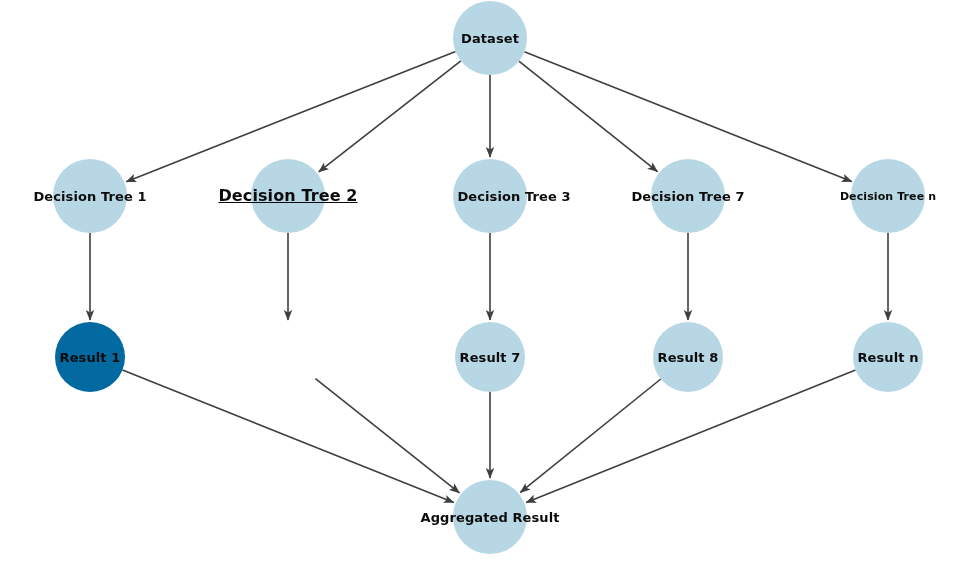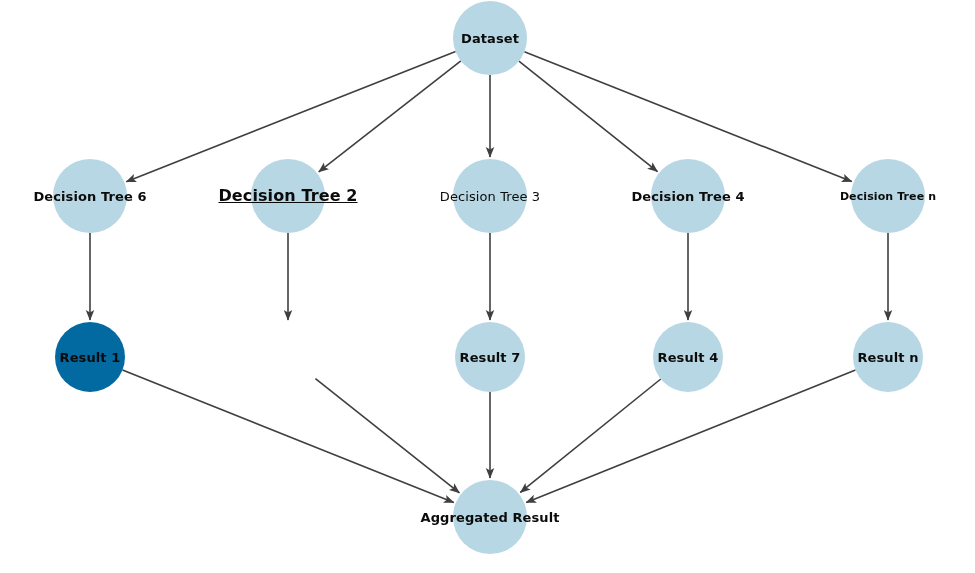--- a/index.html
+++ b/index.html
@@ -76,42 +76,42 @@
       <line x1="315.4360947077693" y1="378.7315601645697" x2="459.4283516113428" y2="492.78483295947944" stroke="#3f3f3f" stroke-width="1.6" marker-end="url(#arrowhead)"></line>
       <line x1="490" y1="392" x2="490" y2="478" stroke="#3f3f3f" stroke-width="1.6" marker-end="url(#arrowhead)"></line>
       <line x1="660.7772291203299" y1="378.9981986906425" x2="520.3339446944896" y2="492.48772145899835" stroke="#3f3f3f" stroke-width="1.6" marker-end="url(#arrowhead)"></line>
       <line x1="855.5258730307537" y1="370.05492541477236" x2="526.1854557657316" y2="502.4530831092536" stroke="#3f3f3f" stroke-width="1.6" marker-end="url(#arrowhead)"></line>
     </svg>
   <div id="node-layer">
       <div class="node" style="left: 453px; top: 1px; width: 74px; height: 74px; background: rgb(183, 215, 228);">
         <span class="node-label" style="color: rgb(11, 11, 11); font-size: 13px; font-weight: bold;">Dataset</span>
       </div>
       <div class="node" style="left: 53px; top: 159px; width: 74px; height: 74px; background: rgb(183, 215, 228);">
-        <span class="node-label" style="color: rgb(11, 11, 11); font-size: 13px; font-weight: bold;">Decision Tree 6</span>
+        <span class="node-label" style="color: rgb(11, 11, 11); font-size: 13px; font-weight: bold;">Decision Tree 1</span>
       </div>
       <div class="node" style="left: 251px; top: 159px; width: 74px; height: 74px; background: rgb(183, 215, 228);">
         <span class="node-label" style="color: rgb(11, 11, 11); font-size: 16px; font-weight: bold; text-decoration: underline;">Decision Tree 2</span>
       </div>
       <div class="node" style="left: 453px; top: 159px; width: 74px; height: 74px; background: rgb(183, 215, 228);">
-        <span class="node-label" style="color: rgb(11, 11, 11); font-size: 13px; font-weight: normal;">Decision Tree 3</span>
+        <span class="node-label" style="color: rgb(11, 11, 11); font-size: 13px; font-weight: bold; margin-left: 24px;">Decision Tree 3</span>
       </div>
       <div class="node" style="left: 651px; top: 159px; width: 74px; height: 74px; background: rgb(183, 215, 228);">
-        <span class="node-label" style="color: rgb(11, 11, 11); font-size: 13px; font-weight: bold;">Decision Tree 4</span>
+        <span class="node-label" style="color: rgb(11, 11, 11); font-size: 13px; font-weight: bold;">Decision Tree 7</span>
       </div>
       <div class="node" style="left: 851px; top: 159px; width: 74px; height: 74px; background: rgb(183, 215, 228);">
         <span class="node-label" style="color: rgb(11, 11, 11); font-size: 11px; font-weight: bold;">Decision Tree n</span>
       </div>
       <div class="node" style="left: 55px; top: 322px; width: 70px; height: 70px; background: #0369a1;">
         <span class="node-label" style="color: rgb(11, 11, 11); font-size: 13px; font-weight: bold;">Result 1</span>
       </div>
       <div class="node" style="left: 455px; top: 322px; width: 70px; height: 70px; background: rgb(183, 215, 228);">
         <span class="node-label" style="color: rgb(11, 11, 11); font-size: 13px; font-weight: bold;">Result 7</span>
       </div>
       <div class="node" style="left: 653px; top: 322px; width: 70px; height: 70px; background: rgb(183, 215, 228);">
-        <span class="node-label" style="color: rgb(11, 11, 11); font-size: 13px; font-weight: bold;">Result 4</span>
+        <span class="node-label" style="color: rgb(11, 11, 11); font-size: 13px; font-weight: bold;">Result 8</span>
       </div>
       <div class="node" style="left: 453px; top: 480px; width: 74px; height: 74px; background: rgb(183, 215, 228);">
         <span class="node-label" style="color: rgb(11, 11, 11); font-size: 13px; font-weight: bold;">Aggregated Result</span>
       </div>
       <div class="node" style="left: 853px; top: 322px; width: 70px; height: 70px; background: rgb(183, 215, 228);">
         <span class="node-label" style="color: rgb(11, 11, 11); font-size: 13px; font-weight: bold;">Result n</span>
       </div>
     </div>
 </div>
 

